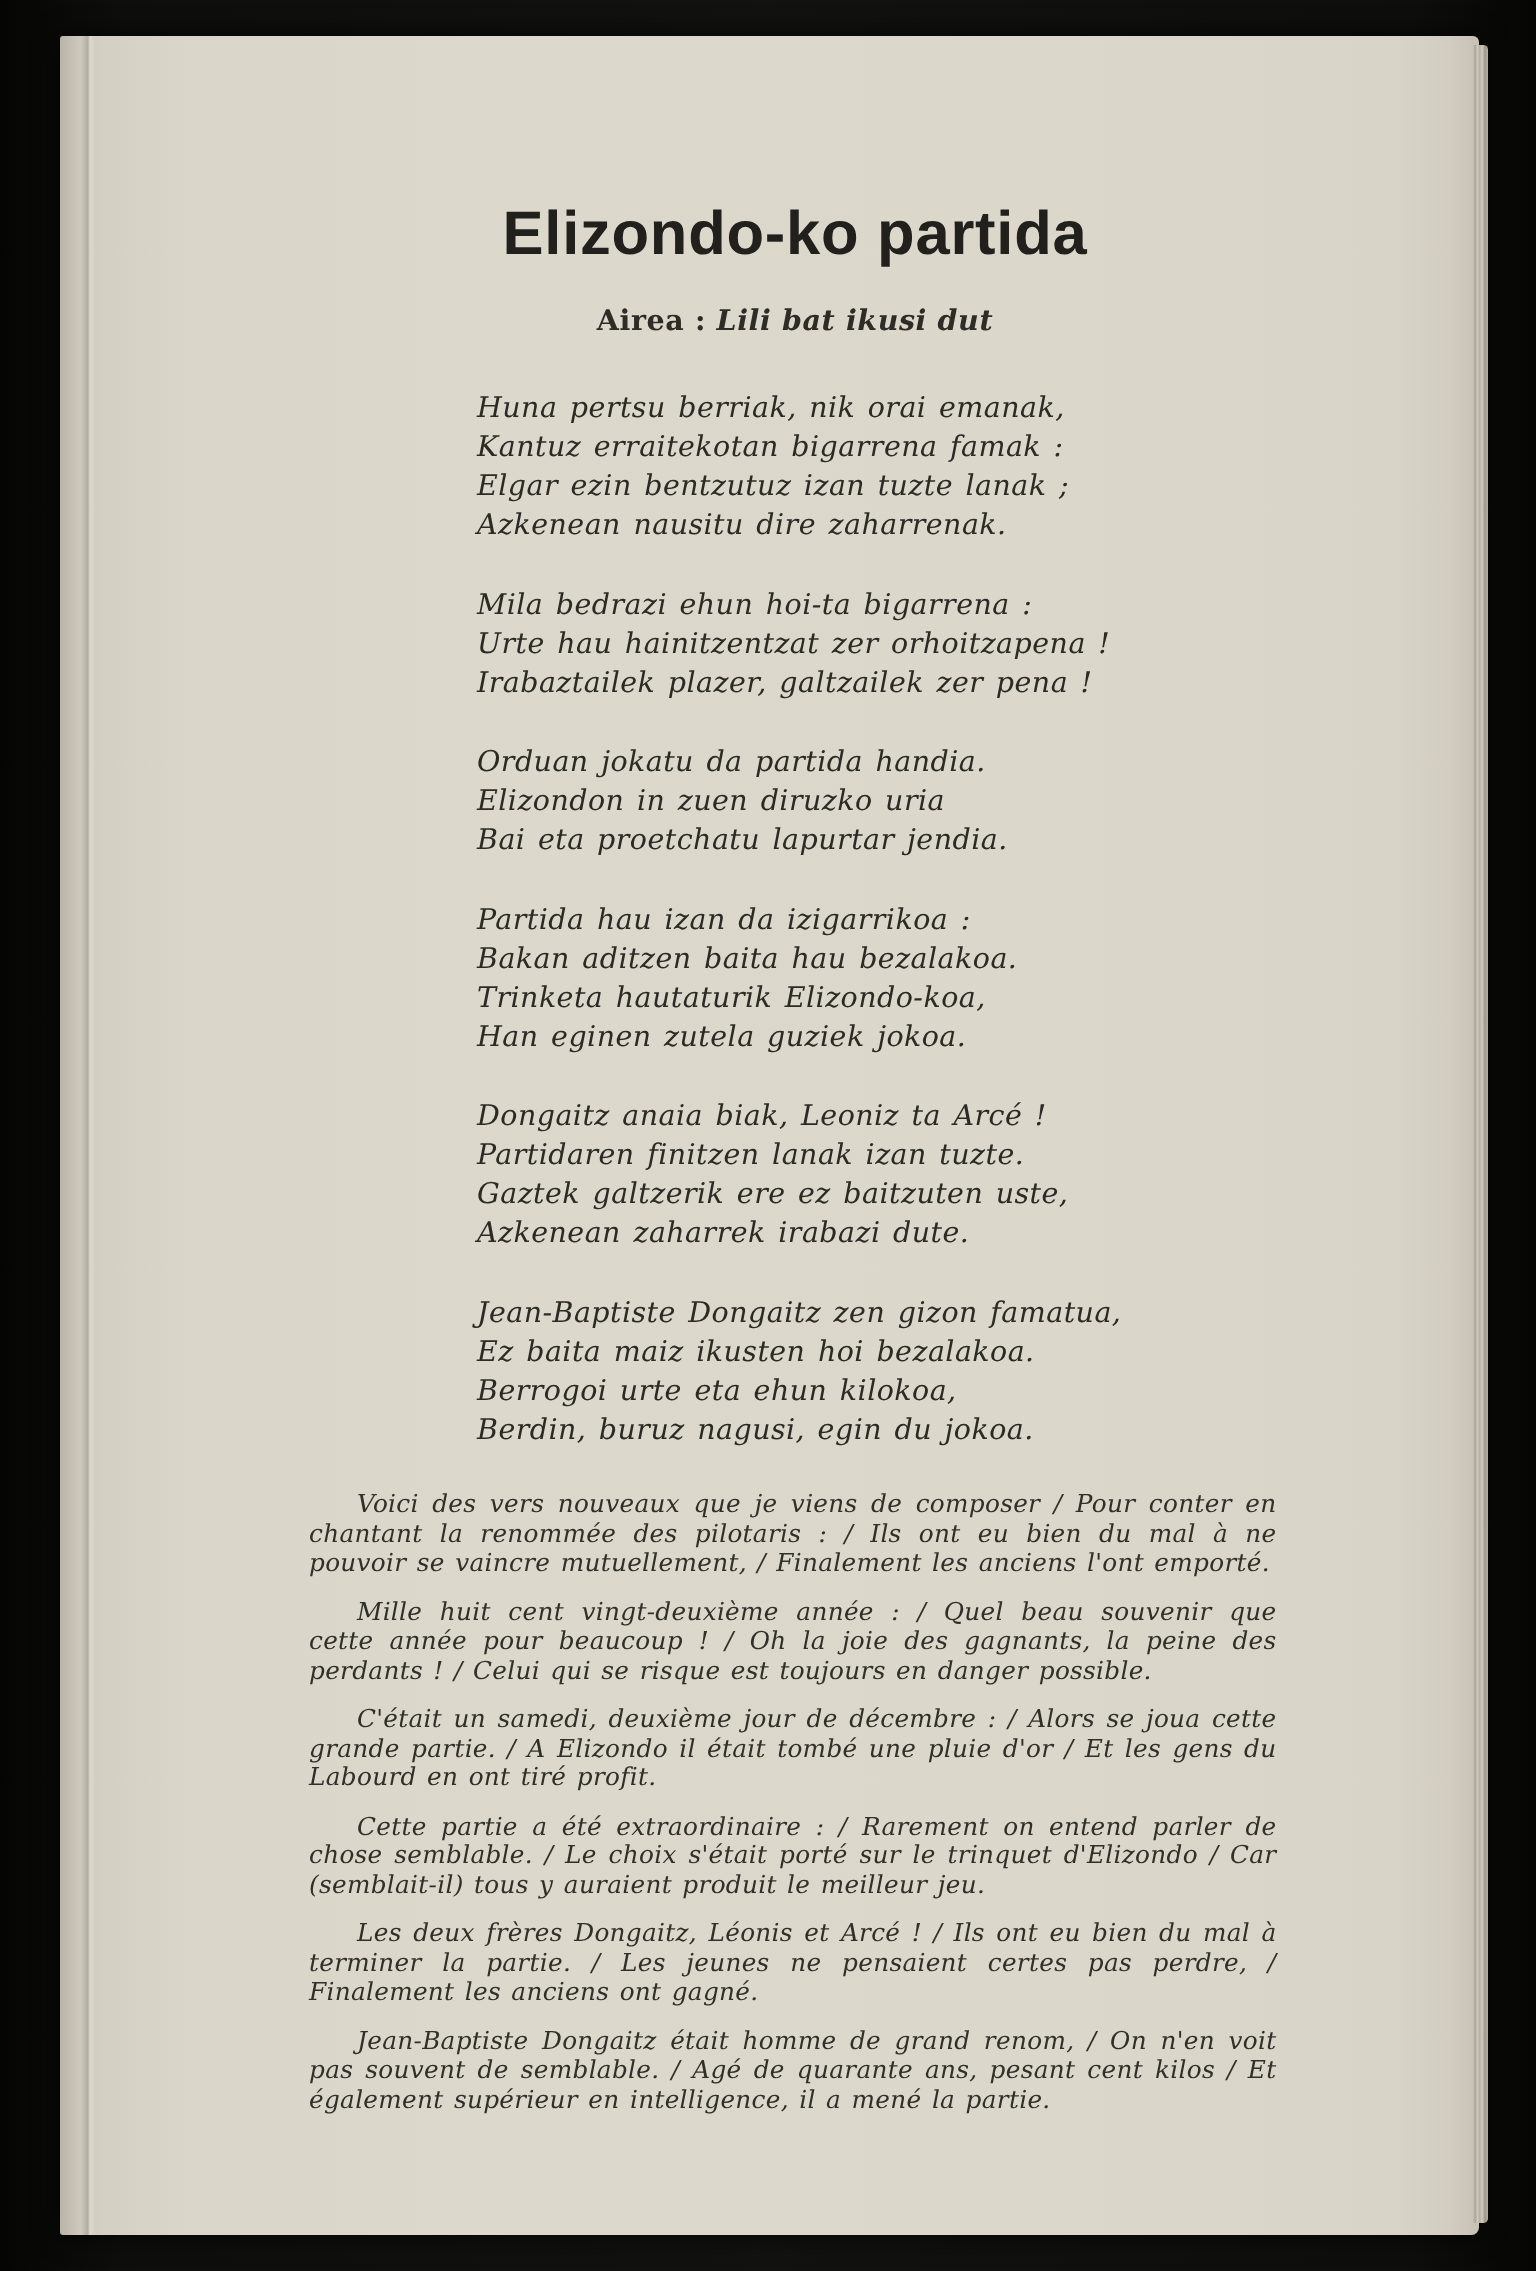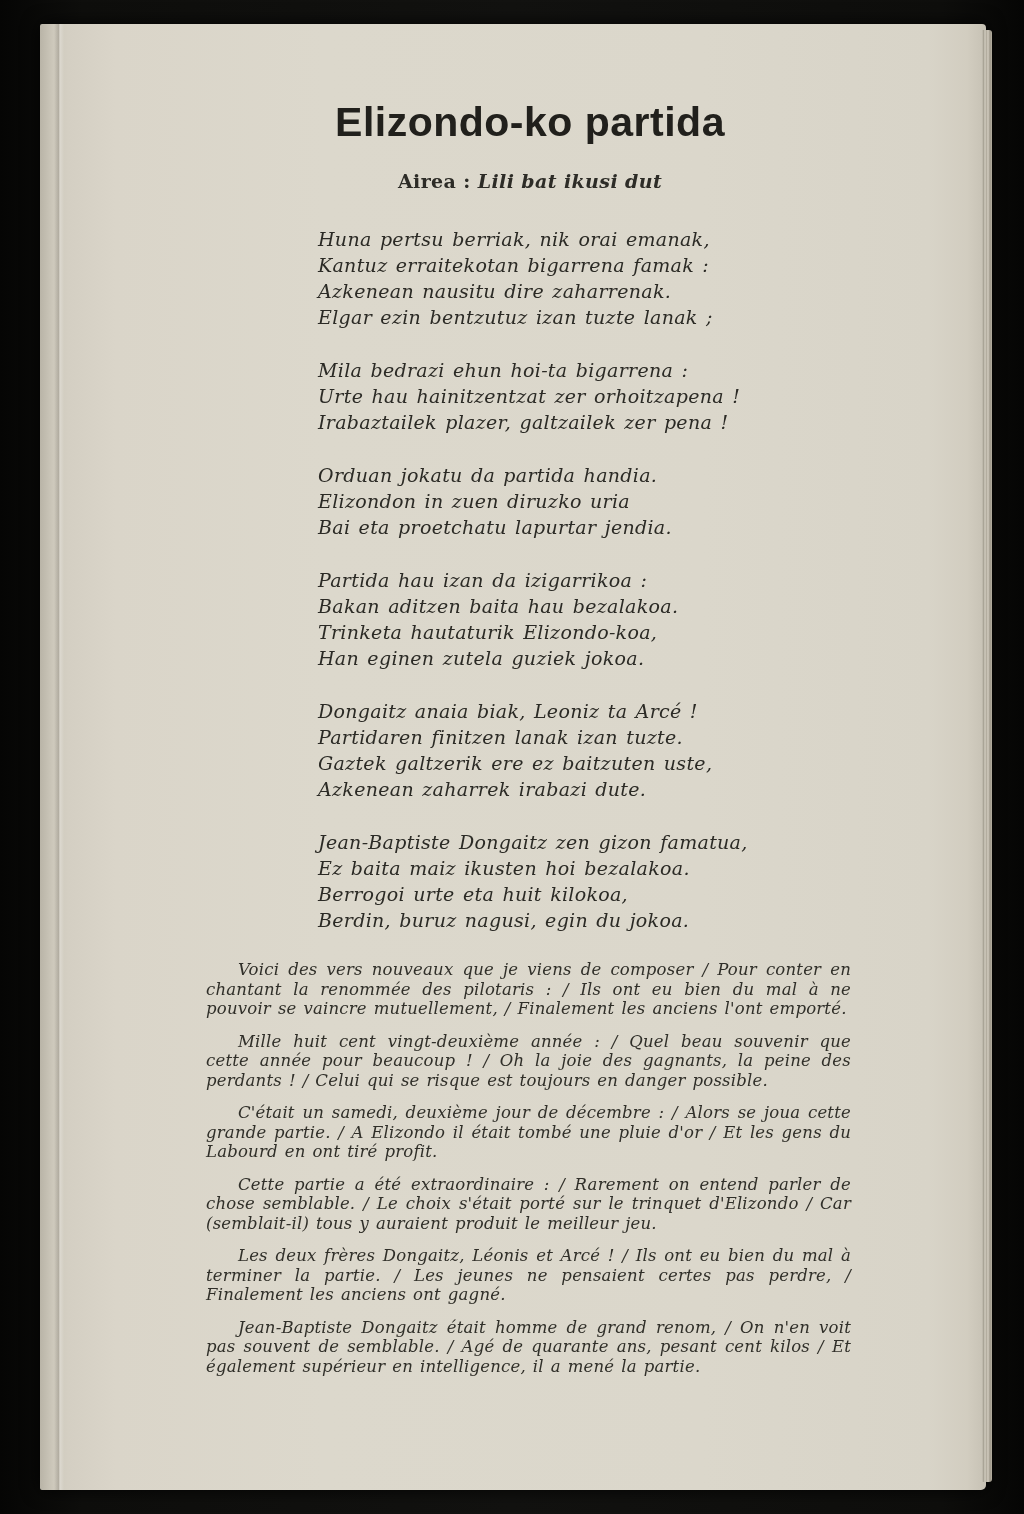--- a/index.html
+++ b/index.html
@@ -57,21 +57,21 @@
   .content {
     position: absolute;
     left: 166px;
     top: 0;
     width: 648px;
     height: 100%;
     color: #2b2a25;
   }
   .title {
     margin: 0;
-    padding-top: 75px;
+    padding-top: 108px;
     text-align: center;
     font-family: "Liberation Sans", sans-serif;
     font-weight: 700;
     font-size: 41px;
     letter-spacing: 0.5px;
     color: #21201c;
   }
   .subtitle {
     margin-top: 24px;
     text-align: center;
@@ -127,22 +127,22 @@
       <div class="subtitle">
         <span class="air-label">Airea :</span>
         <span> </span>
         <span class="air-title">Lili bat ikusi dut</span>
       </div>
 
       <div class="poem">
         <div class="stanza">
           <p class="poem-line">Huna pertsu berriak, nik orai emanak,</p>
           <p class="poem-line">Kantuz erraitekotan bigarrena famak :</p>
+          <p class="poem-line">Elgar ezin bentzutuz izan tuzte lanak ;</p>
           <p class="poem-line">Azkenean nausitu dire zaharrenak.</p>
-          <p class="poem-line">Elgar ezin bentzutuz izan tuzte lanak ;</p>
         </div>
         <div class="stanza">
           <p class="poem-line">Mila bedrazi ehun hoi-ta bigarrena :</p>
           <p class="poem-line">Urte hau hainitzentzat zer orhoitzapena !</p>
           <p class="poem-line">Irabaztailek plazer, galtzailek zer pena !</p>
         </div>
         <div class="stanza">
           <p class="poem-line">Orduan jokatu da partida handia.</p>
           <p class="poem-line">Elizondon in zuen diruzko uria</p>
           <p class="poem-line">Bai eta proetchatu lapurtar jendia.</p>
@@ -155,21 +155,21 @@
         </div>
         <div class="stanza">
           <p class="poem-line">Dongaitz anaia biak, Leoniz ta Arcé !</p>
           <p class="poem-line">Partidaren finitzen lanak izan tuzte.</p>
           <p class="poem-line">Gaztek galtzerik ere ez baitzuten uste,</p>
           <p class="poem-line">Azkenean zaharrek irabazi dute.</p>
         </div>
         <div class="stanza">
           <p class="poem-line">Jean-Baptiste Dongaitz zen gizon famatua,</p>
           <p class="poem-line">Ez baita maiz ikusten hoi bezalakoa.</p>
-          <p class="poem-line">Berrogoi urte eta huit kilokoa,</p>
+          <p class="poem-line">Berrogoi urte eta ehun kilokoa,</p>
           <p class="poem-line">Berdin, buruz nagusi, egin du jokoa.</p>
         </div>
       </div>
 
       <div class="translations">
         <p class="translation-paragraph">Voici des vers nouveaux que je viens de composer / Pour conter en chantant la renommée des pilotaris : / Ils ont eu bien du mal à ne pouvoir se vaincre mutuellement, / Finalement les anciens l'ont emporté.</p>
         <p class="translation-paragraph">Mille huit cent vingt-deuxième année : / Quel beau souvenir que cette année pour beaucoup ! / Oh la joie des gagnants, la peine des perdants ! / Celui qui se risque est toujours en danger possible.</p>
         <p class="translation-paragraph">C'était un samedi, deuxième jour de décembre : / Alors se joua cette grande partie. / A Elizondo il était tombé une pluie d'or / Et les gens du Labourd en ont tiré profit.</p>
         <p class="translation-paragraph">Cette partie a été extraordinaire : / Rarement on entend parler de chose semblable. / Le choix s'était porté sur le trinquet d'Elizondo / Car (semblait-il) tous y auraient produit le meilleur jeu.</p>
         <p class="translation-paragraph">Les deux frères Dongaitz, Léonis et Arcé ! / Ils ont eu bien du mal à terminer la partie. / Les jeunes ne pensaient certes pas perdre, / Finalement les anciens ont gagné.</p>

